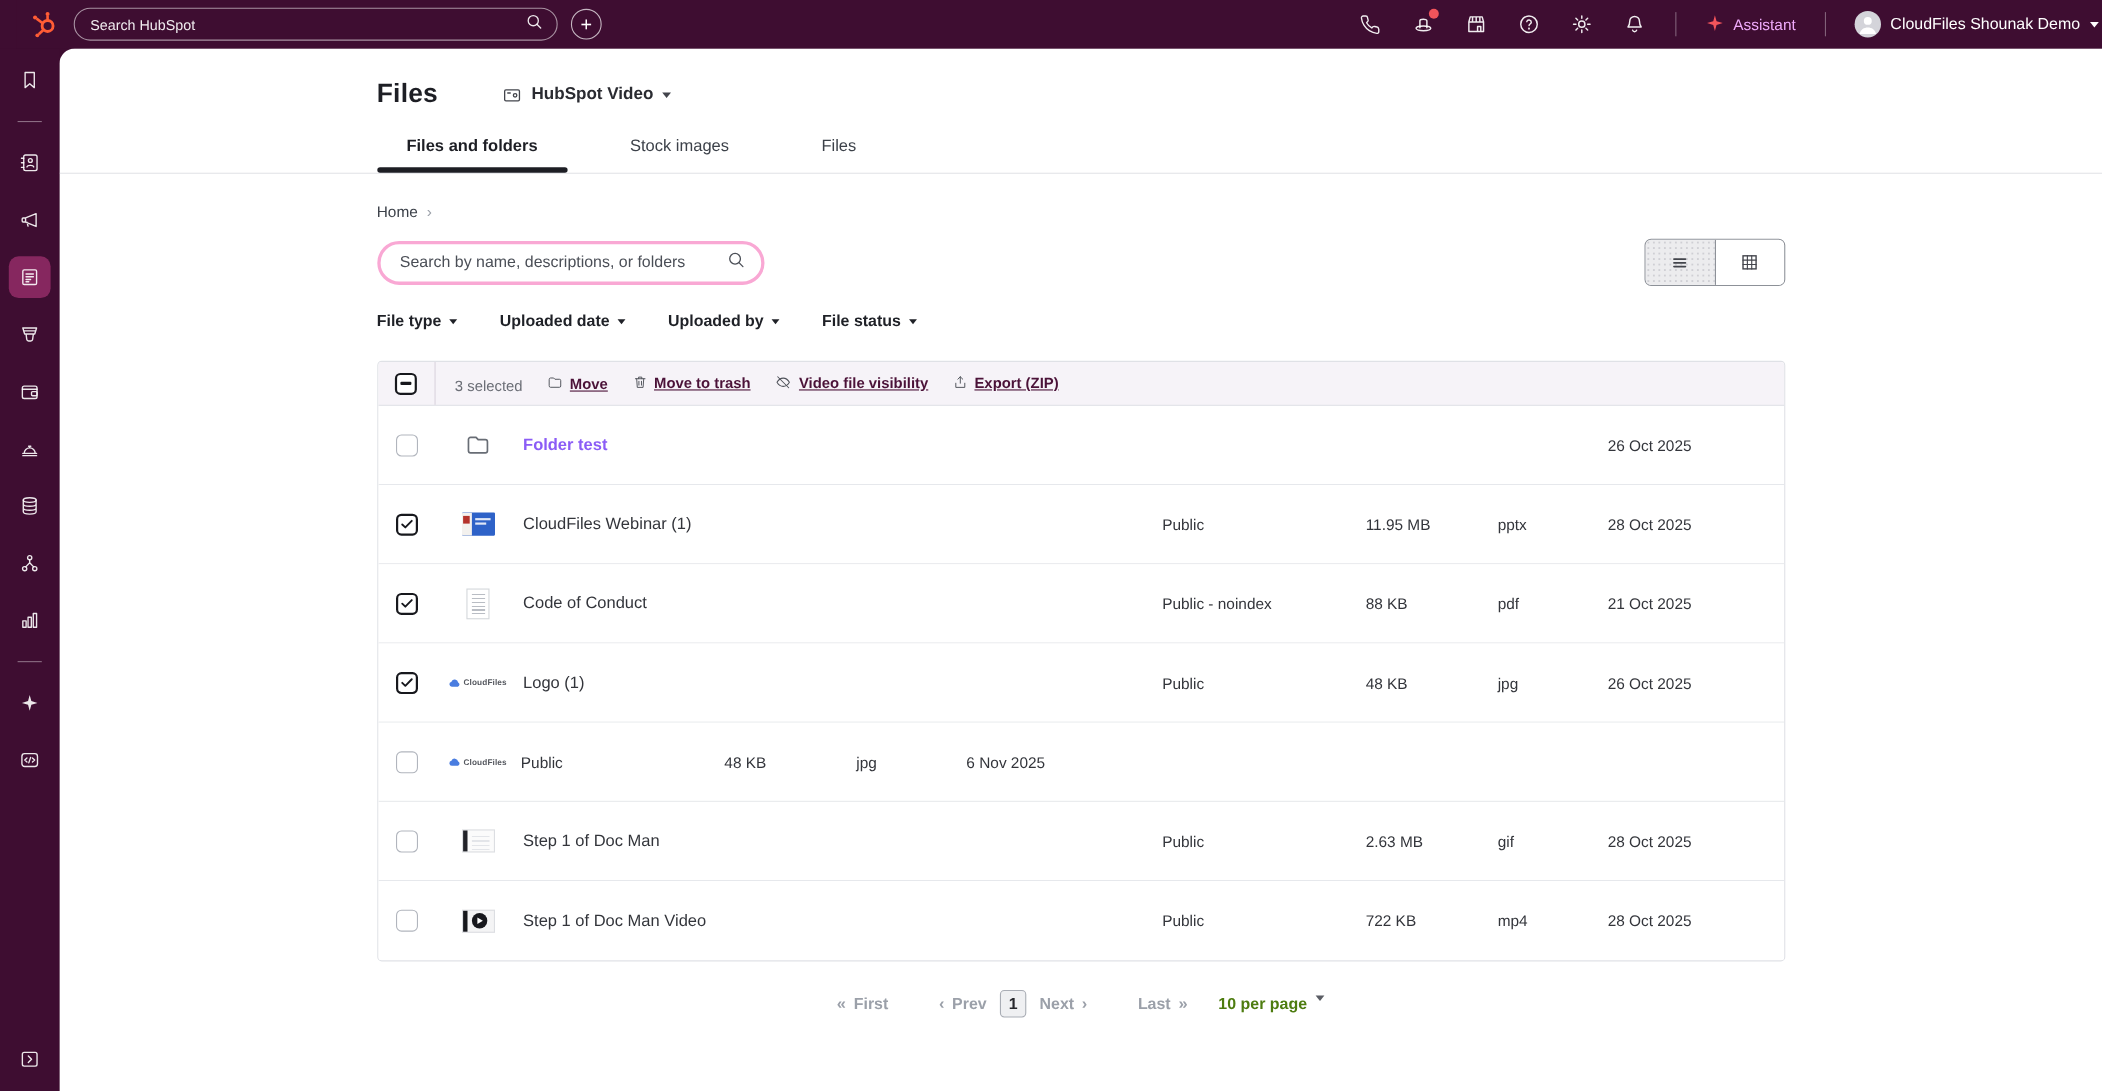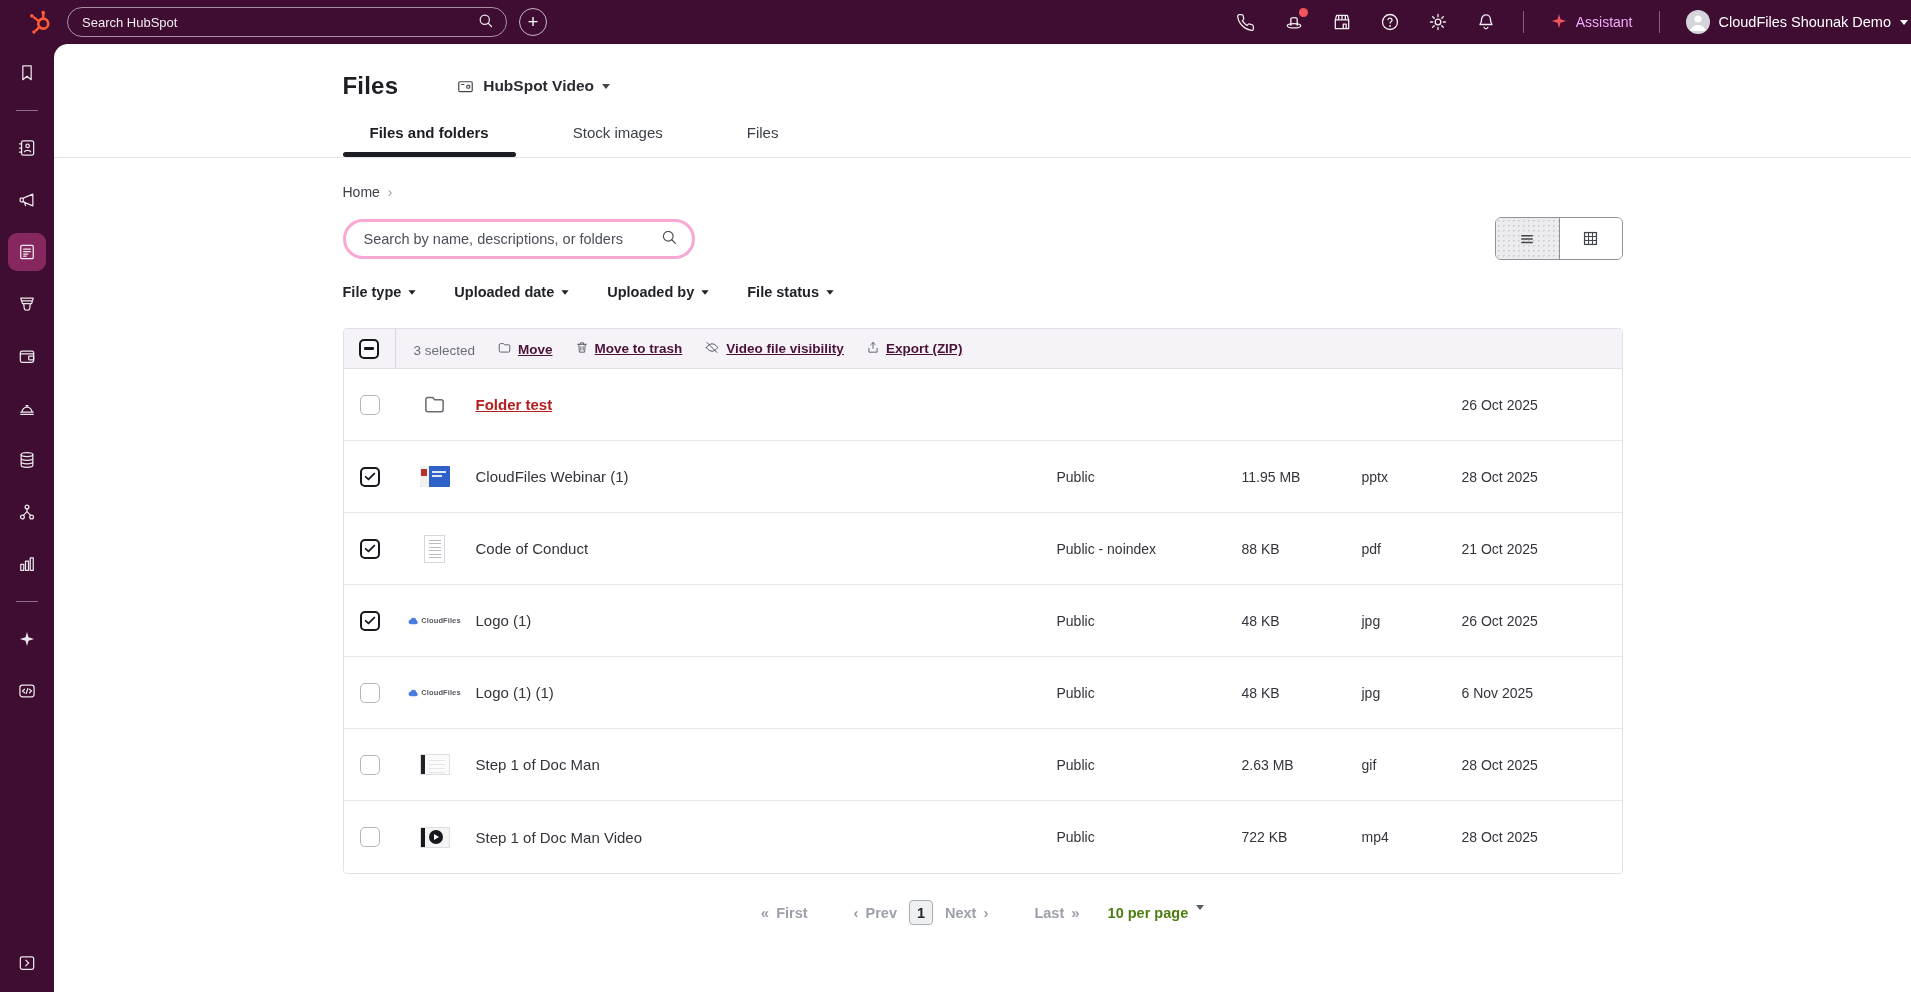--- a/index.html
+++ b/index.html
@@ -90,21 +90,21 @@
   .sel-count{font-size:13.5px;color:#6b6e76;}
   .sel-action{display:flex;align-items:center;gap:6px;font-size:13.5px;font-weight:bold;color:#4b1238;
     text-decoration:underline;cursor:pointer;}
   .sel-action svg{stroke:#4f525a;fill:none;stroke-width:1.5;stroke-linecap:round;stroke-linejoin:round;text-decoration:none;}
 
   .row{height:72px;display:flex;align-items:center;border-bottom:1px solid #e6e8ec;background:#fff;}
   .row:last-child{border-bottom:0;}
   .cell-check{width:52px;display:flex;align-items:center;justify-content:center;}
   .cell-thumb{width:78px;display:flex;align-items:center;justify-content:center;}
   .cell-name{flex:1;font-size:15px;color:#33353b;padding-left:2px;}
-  .cell-name a.folder-link{font-weight:bold;color:#b91c1c;text-decoration:underline;cursor:pointer;}
+  .cell-name a.folder-link{font-weight:bold;color:#8b5cf6;cursor:pointer;}
   .cell-vis{width:185px;font-size:14px;color:#33353b;}
   .cell-size{width:120px;font-size:14px;color:#33353b;}
   .cell-ext{width:100px;font-size:14px;color:#33353b;}
   .cell-date{width:160px;font-size:14px;color:#33353b;}
 
   .cb{width:20px;height:20px;border:1.5px solid #b1b5bd;border-radius:5px;background:#fff;
     display:flex;align-items:center;justify-content:center;cursor:pointer;}
   .cb.checked,.cb.indet{border:2px solid #17181d;}
   .cb.indet::after{content:"";width:10px;height:3px;border-radius:1px;background:#17181d;}
   .cb.checked svg{stroke:#17181d;fill:none;stroke-width:3;stroke-linecap:round;stroke-linejoin:round;}
@@ -507,21 +507,20 @@
               <span class="cb"></span>
             </div>
             <div class="cell-thumb">
               <span class="thumb t-logo">
                 <svg width="11" height="8" viewBox="0 0 24 16">
                   <path d="M6 15a5 5 0 0 1-.8-9.9A7 7 0 0 1 18.6 6.6 4.5 4.5 0 0 1 18 15z" fill="#4a7de0"></path>
                 </svg>
                 <span class="cf-text">CloudFiles</span>
               </span>
             </div>
-            <div class="cell-name"><span>Logo (1) (1)</span></div>
             <div class="cell-vis">Public</div>
             <div class="cell-size">48 KB</div>
             <div class="cell-ext">jpg</div>
             <div class="cell-date">6 Nov 2025</div>
           </div>
           <div class="row">
             <div class="cell-check">
               <span class="cb"></span>
             </div>
             <div class="cell-thumb">

